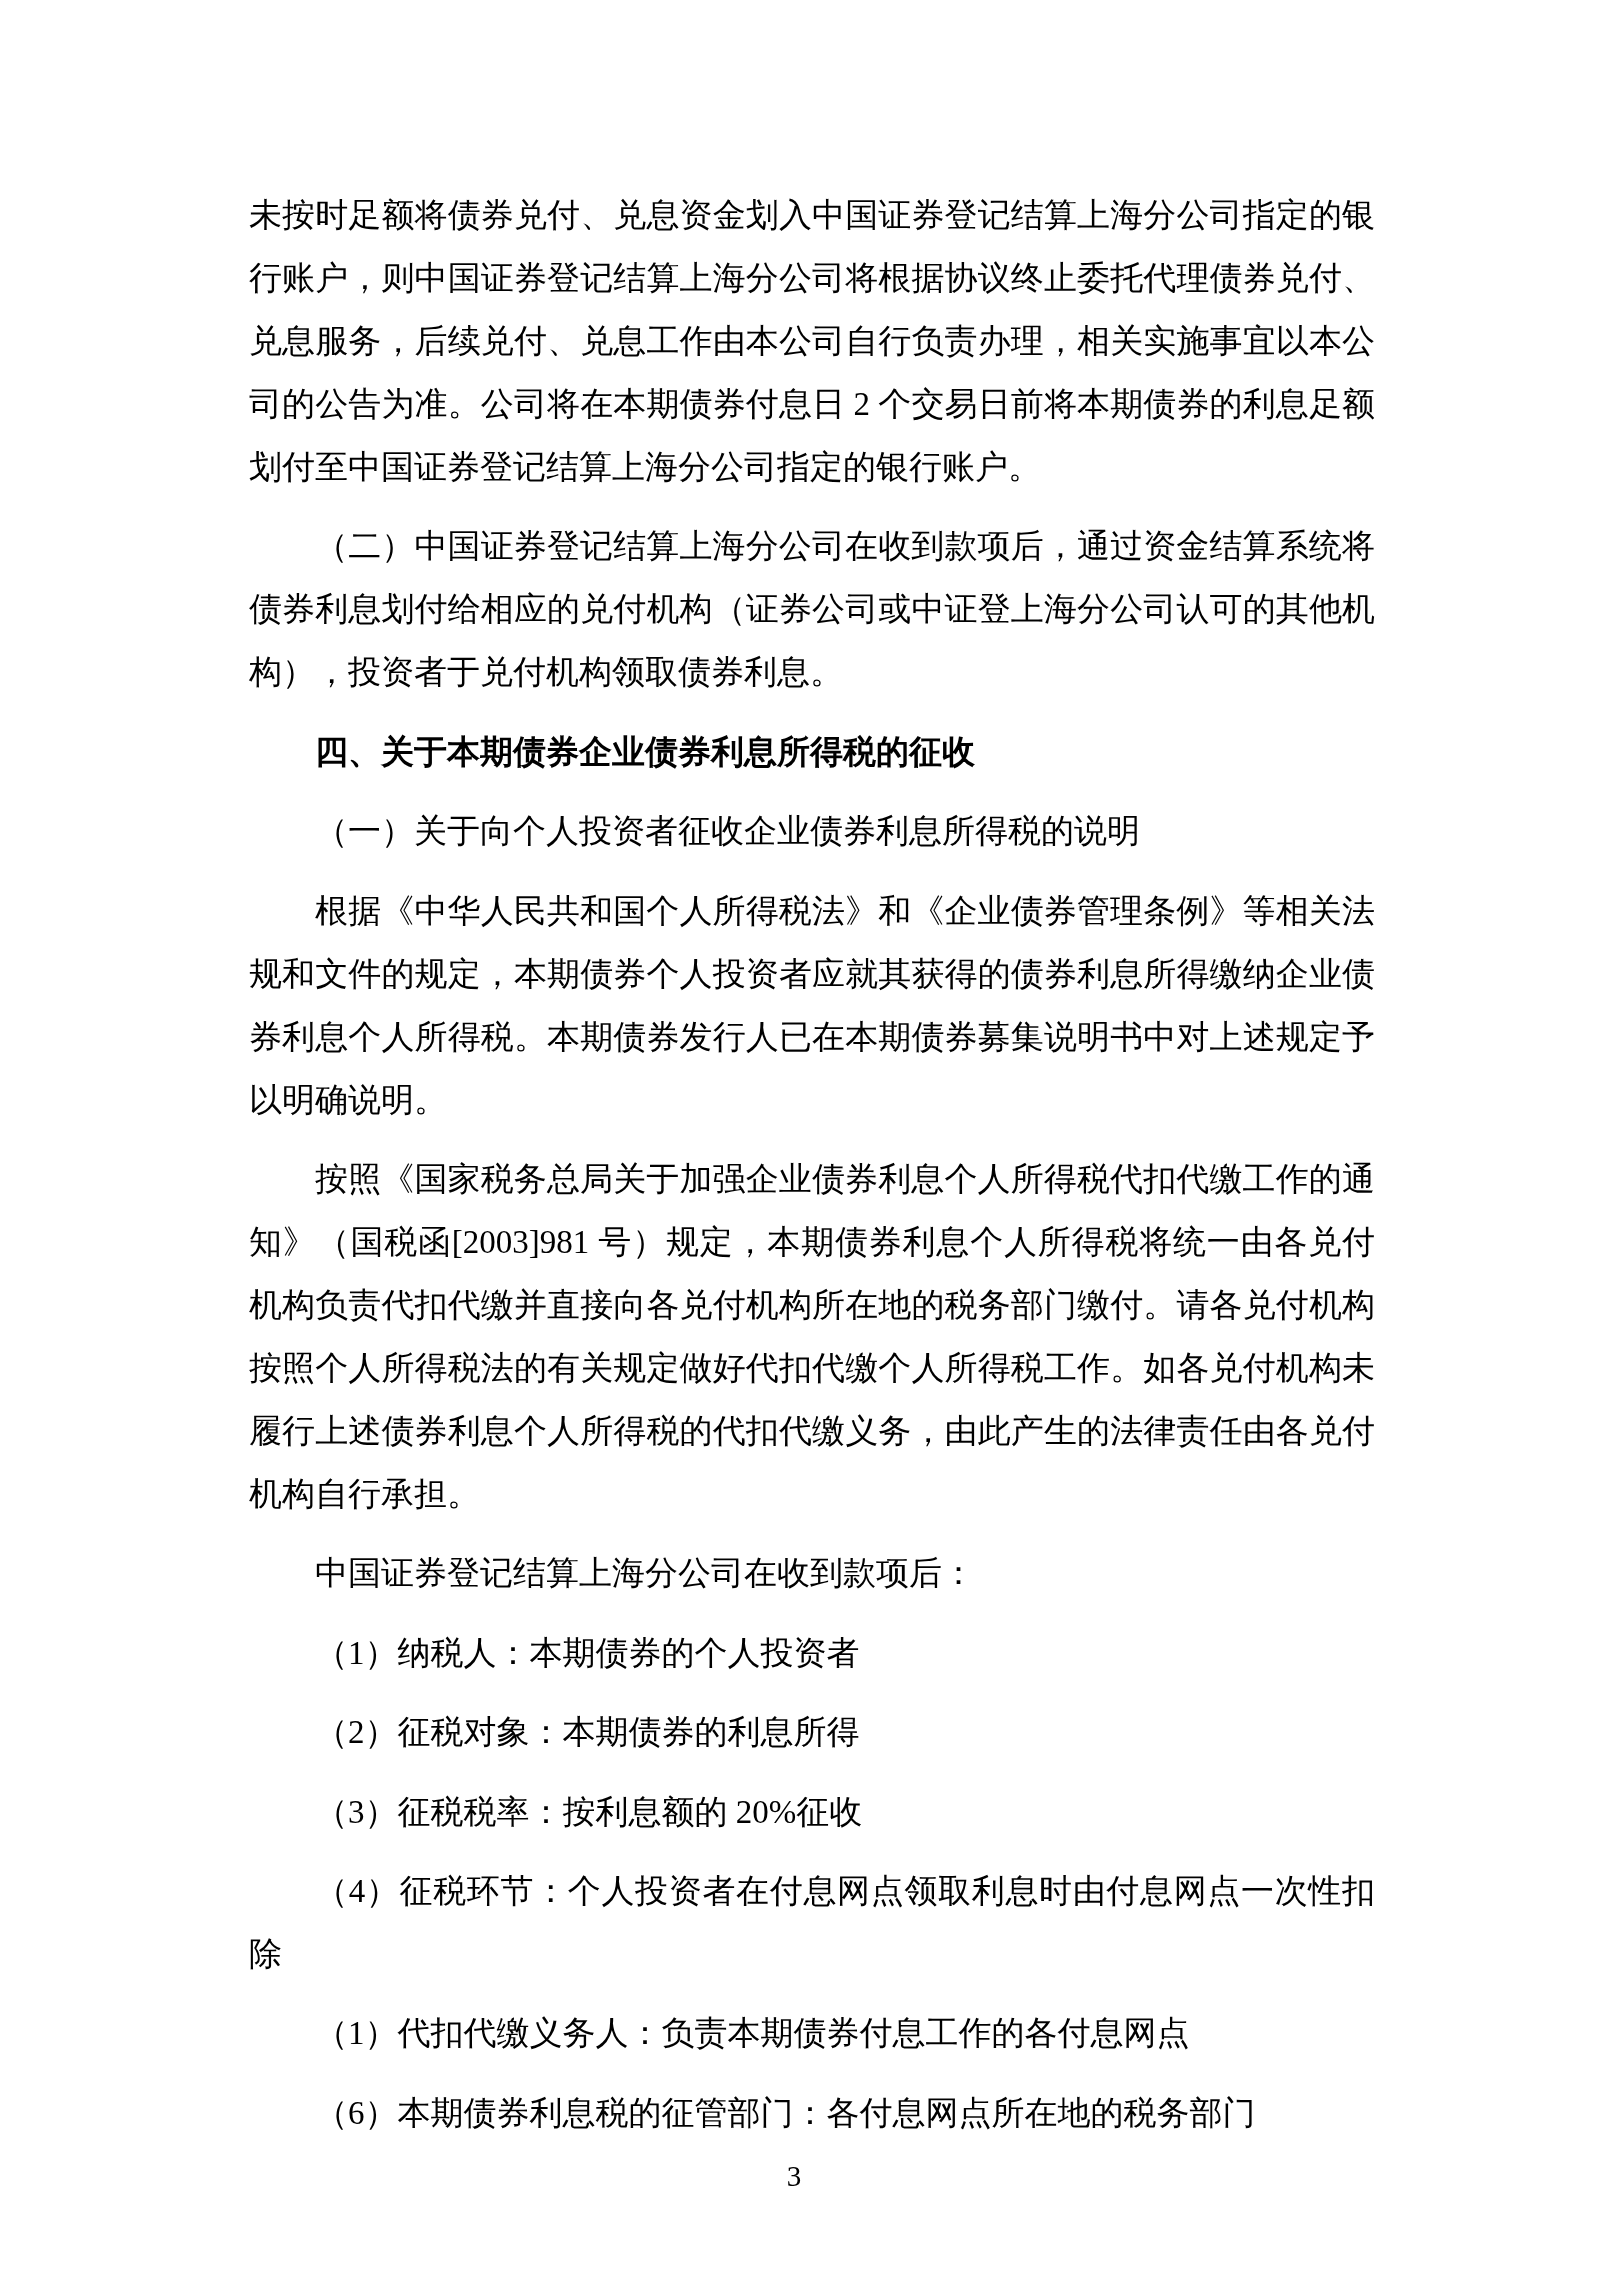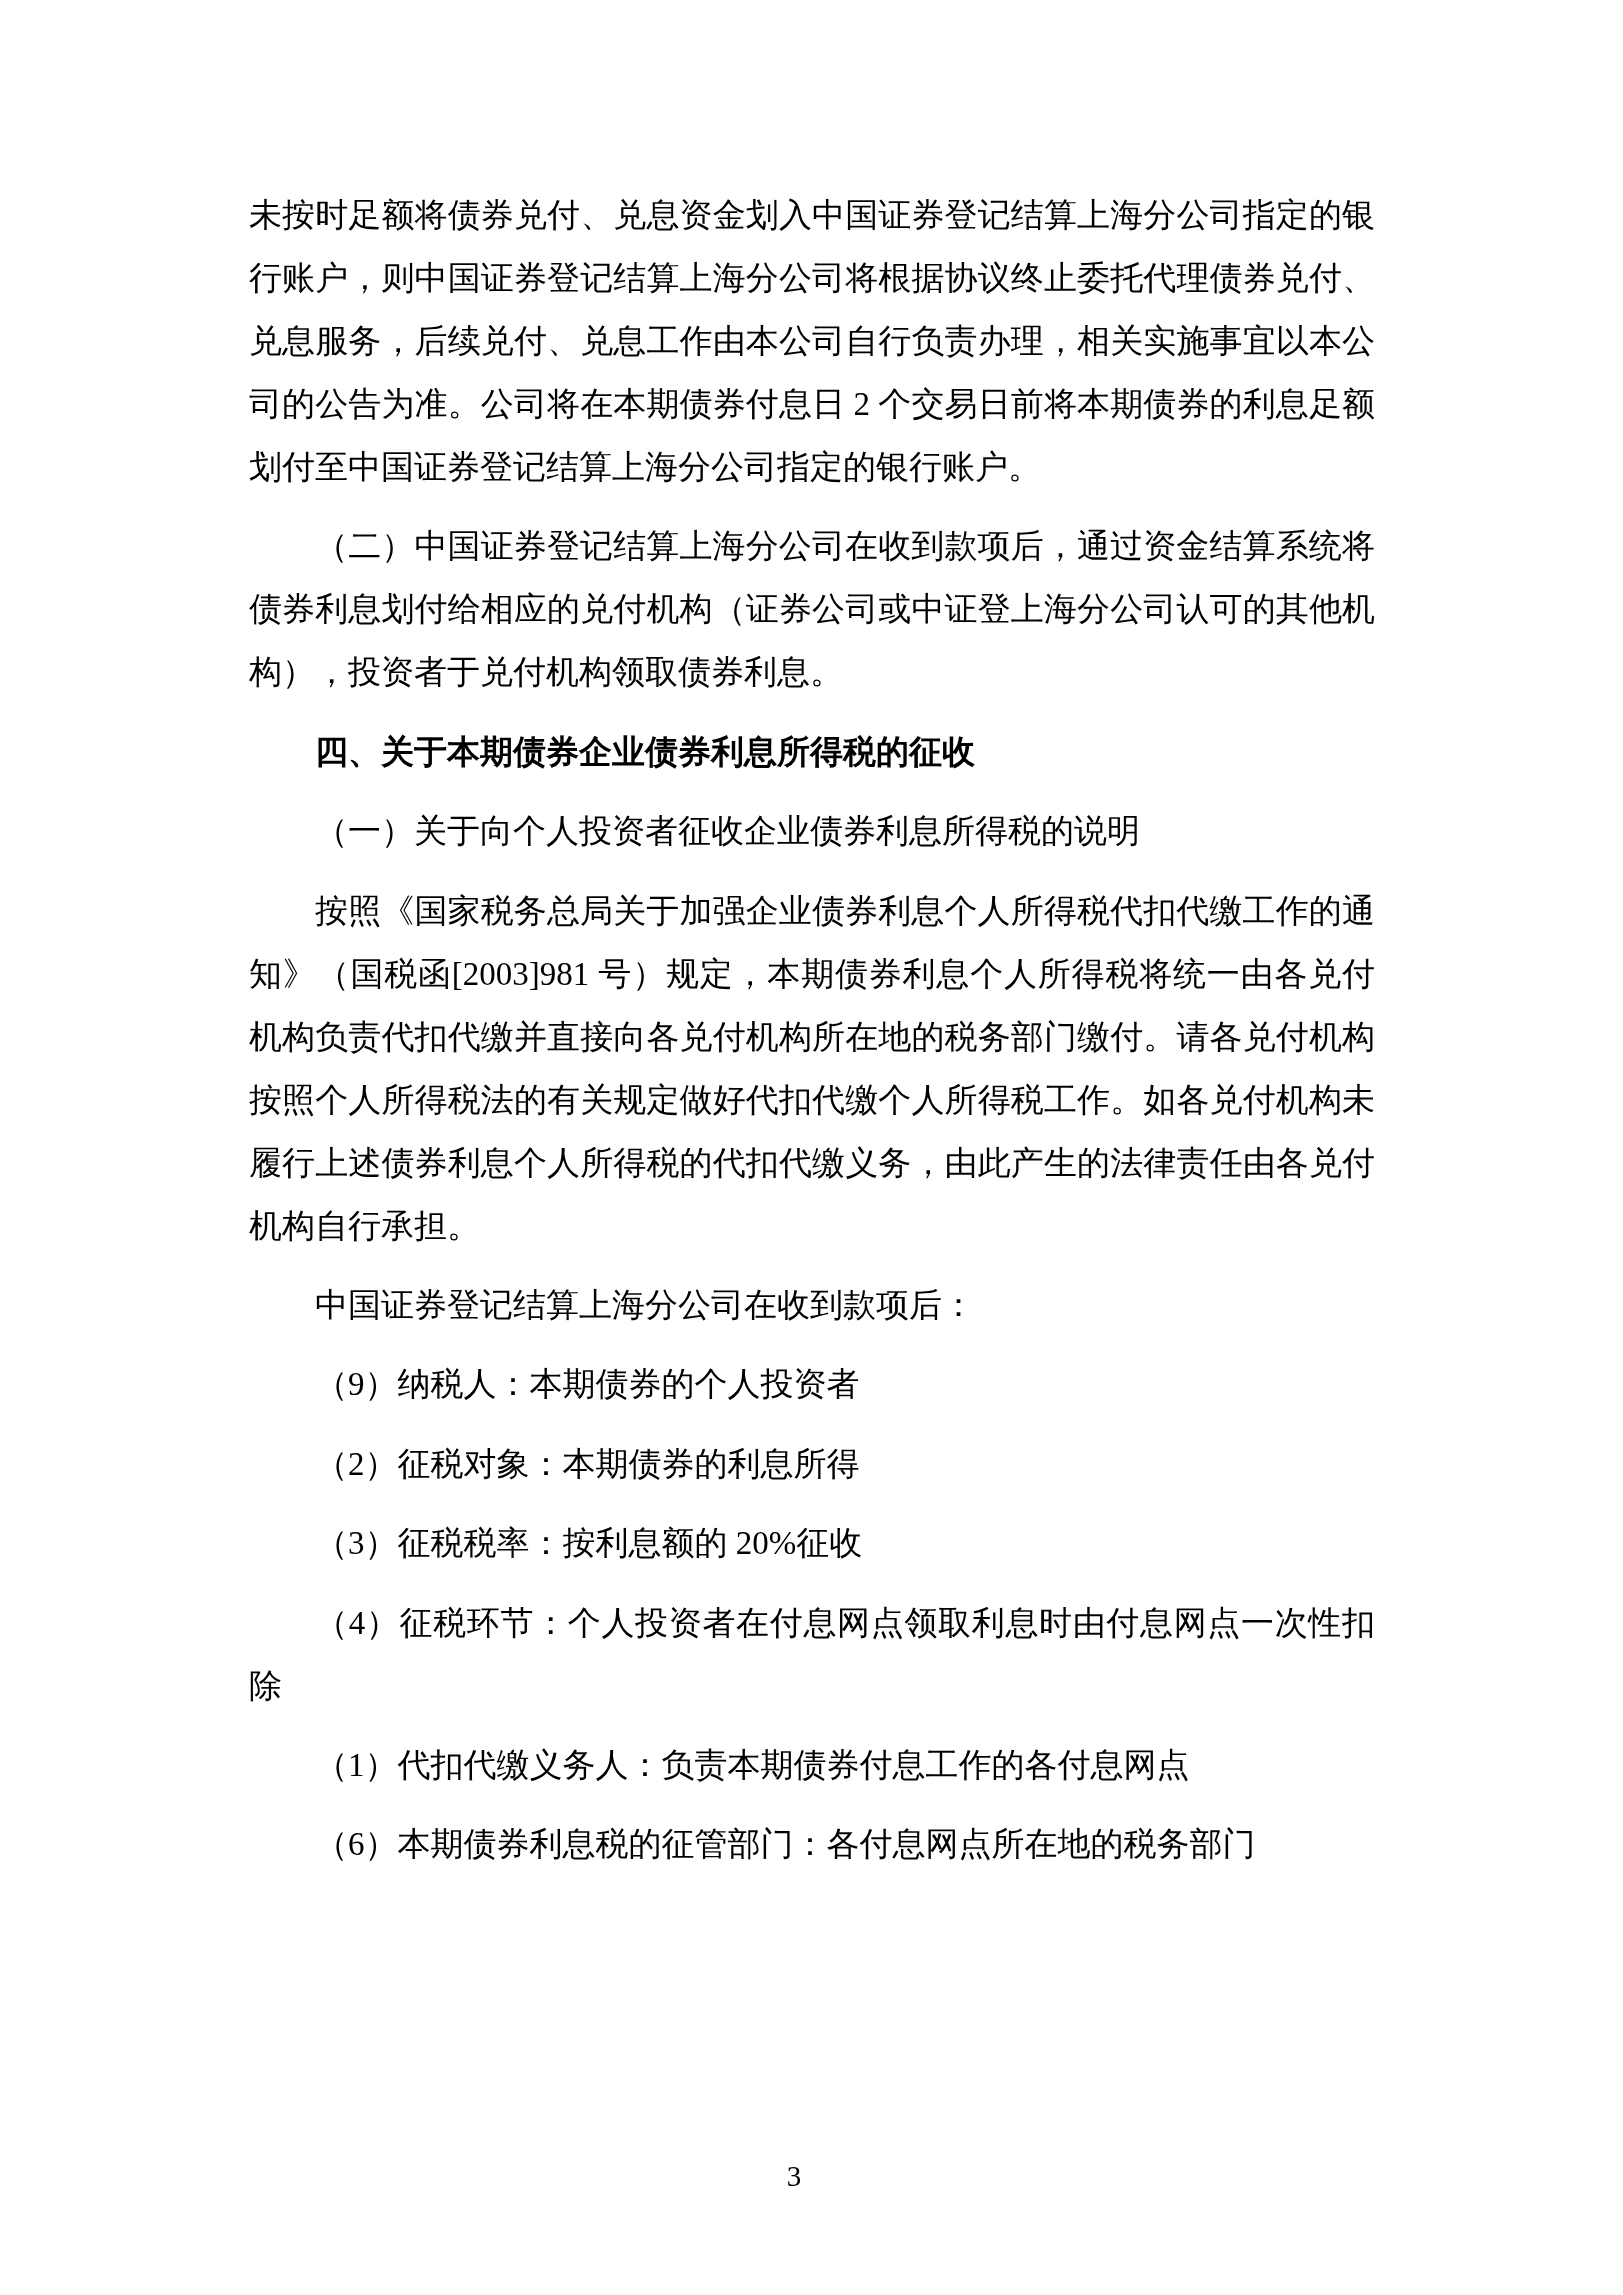--- a/index.html
+++ b/index.html
@@ -48,23 +48,24 @@
 </style>
 </head>
 <body>
 
 <div class="page">
   <div class="content">
     <p class="continuation">未按时足额将债券兑付、兑息资金划入中国证券登记结算上海分公司指定的银行账户，则中国证券登记结算上海分公司将根据协议终止委托代理债券兑付、兑息服务，后续兑付、兑息工作由本公司自行负责办理，相关实施事宜以本公司的公告为准。公司将在本期债券付息日 2 个交易日前将本期债券的利息足额划付至中国证券登记结算上海分公司指定的银行账户。</p>
     <p>（二）中国证券登记结算上海分公司在收到款项后，通过资金结算系统将债券利息划付给相应的兑付机构（证券公司或中证登上海分公司认可的其他机构），投资者于兑付机构领取债券利息。</p>
     <p class="heading">四、关于本期债券企业债券利息所得税的征收</p>
     <p>（一）关于向个人投资者征收企业债券利息所得税的说明</p>
+    <p>根据《中华人民共和国个人所得税法》和《企业债券管理条例》等相关法规和文件的规定，本期债券个人投资者应就其获得的债券利息所得缴纳企业债券利息个人所得税。本期债券发行人已在本期债券募集说明书中对上述规定予以明确说明。</p>
     <p>按照《国家税务总局关于加强企业债券利息个人所得税代扣代缴工作的通知》（国税函[2003]981 号）规定，本期债券利息个人所得税将统一由各兑付机构负责代扣代缴并直接向各兑付机构所在地的税务部门缴付。请各兑付机构按照个人所得税法的有关规定做好代扣代缴个人所得税工作。如各兑付机构未履行上述债券利息个人所得税的代扣代缴义务，由此产生的法律责任由各兑付机构自行承担。</p>
     <p>中国证券登记结算上海分公司在收到款项后：</p>
-    <p>（9）纳税人：本期债券的个人投资者</p>
+    <p>（1）纳税人：本期债券的个人投资者</p>
     <p>（2）征税对象：本期债券的利息所得</p>
     <p>（3）征税税率：按利息额的 20%征收</p>
     <p>（4）征税环节：个人投资者在付息网点领取利息时由付息网点一次性扣除</p>
     <p>（1）代扣代缴义务人：负责本期债券付息工作的各付息网点</p>
     <p>（6）本期债券利息税的征管部门：各付息网点所在地的税务部门</p>
   </div>
   <div class="footer">3</div>
 </div>
 
 

